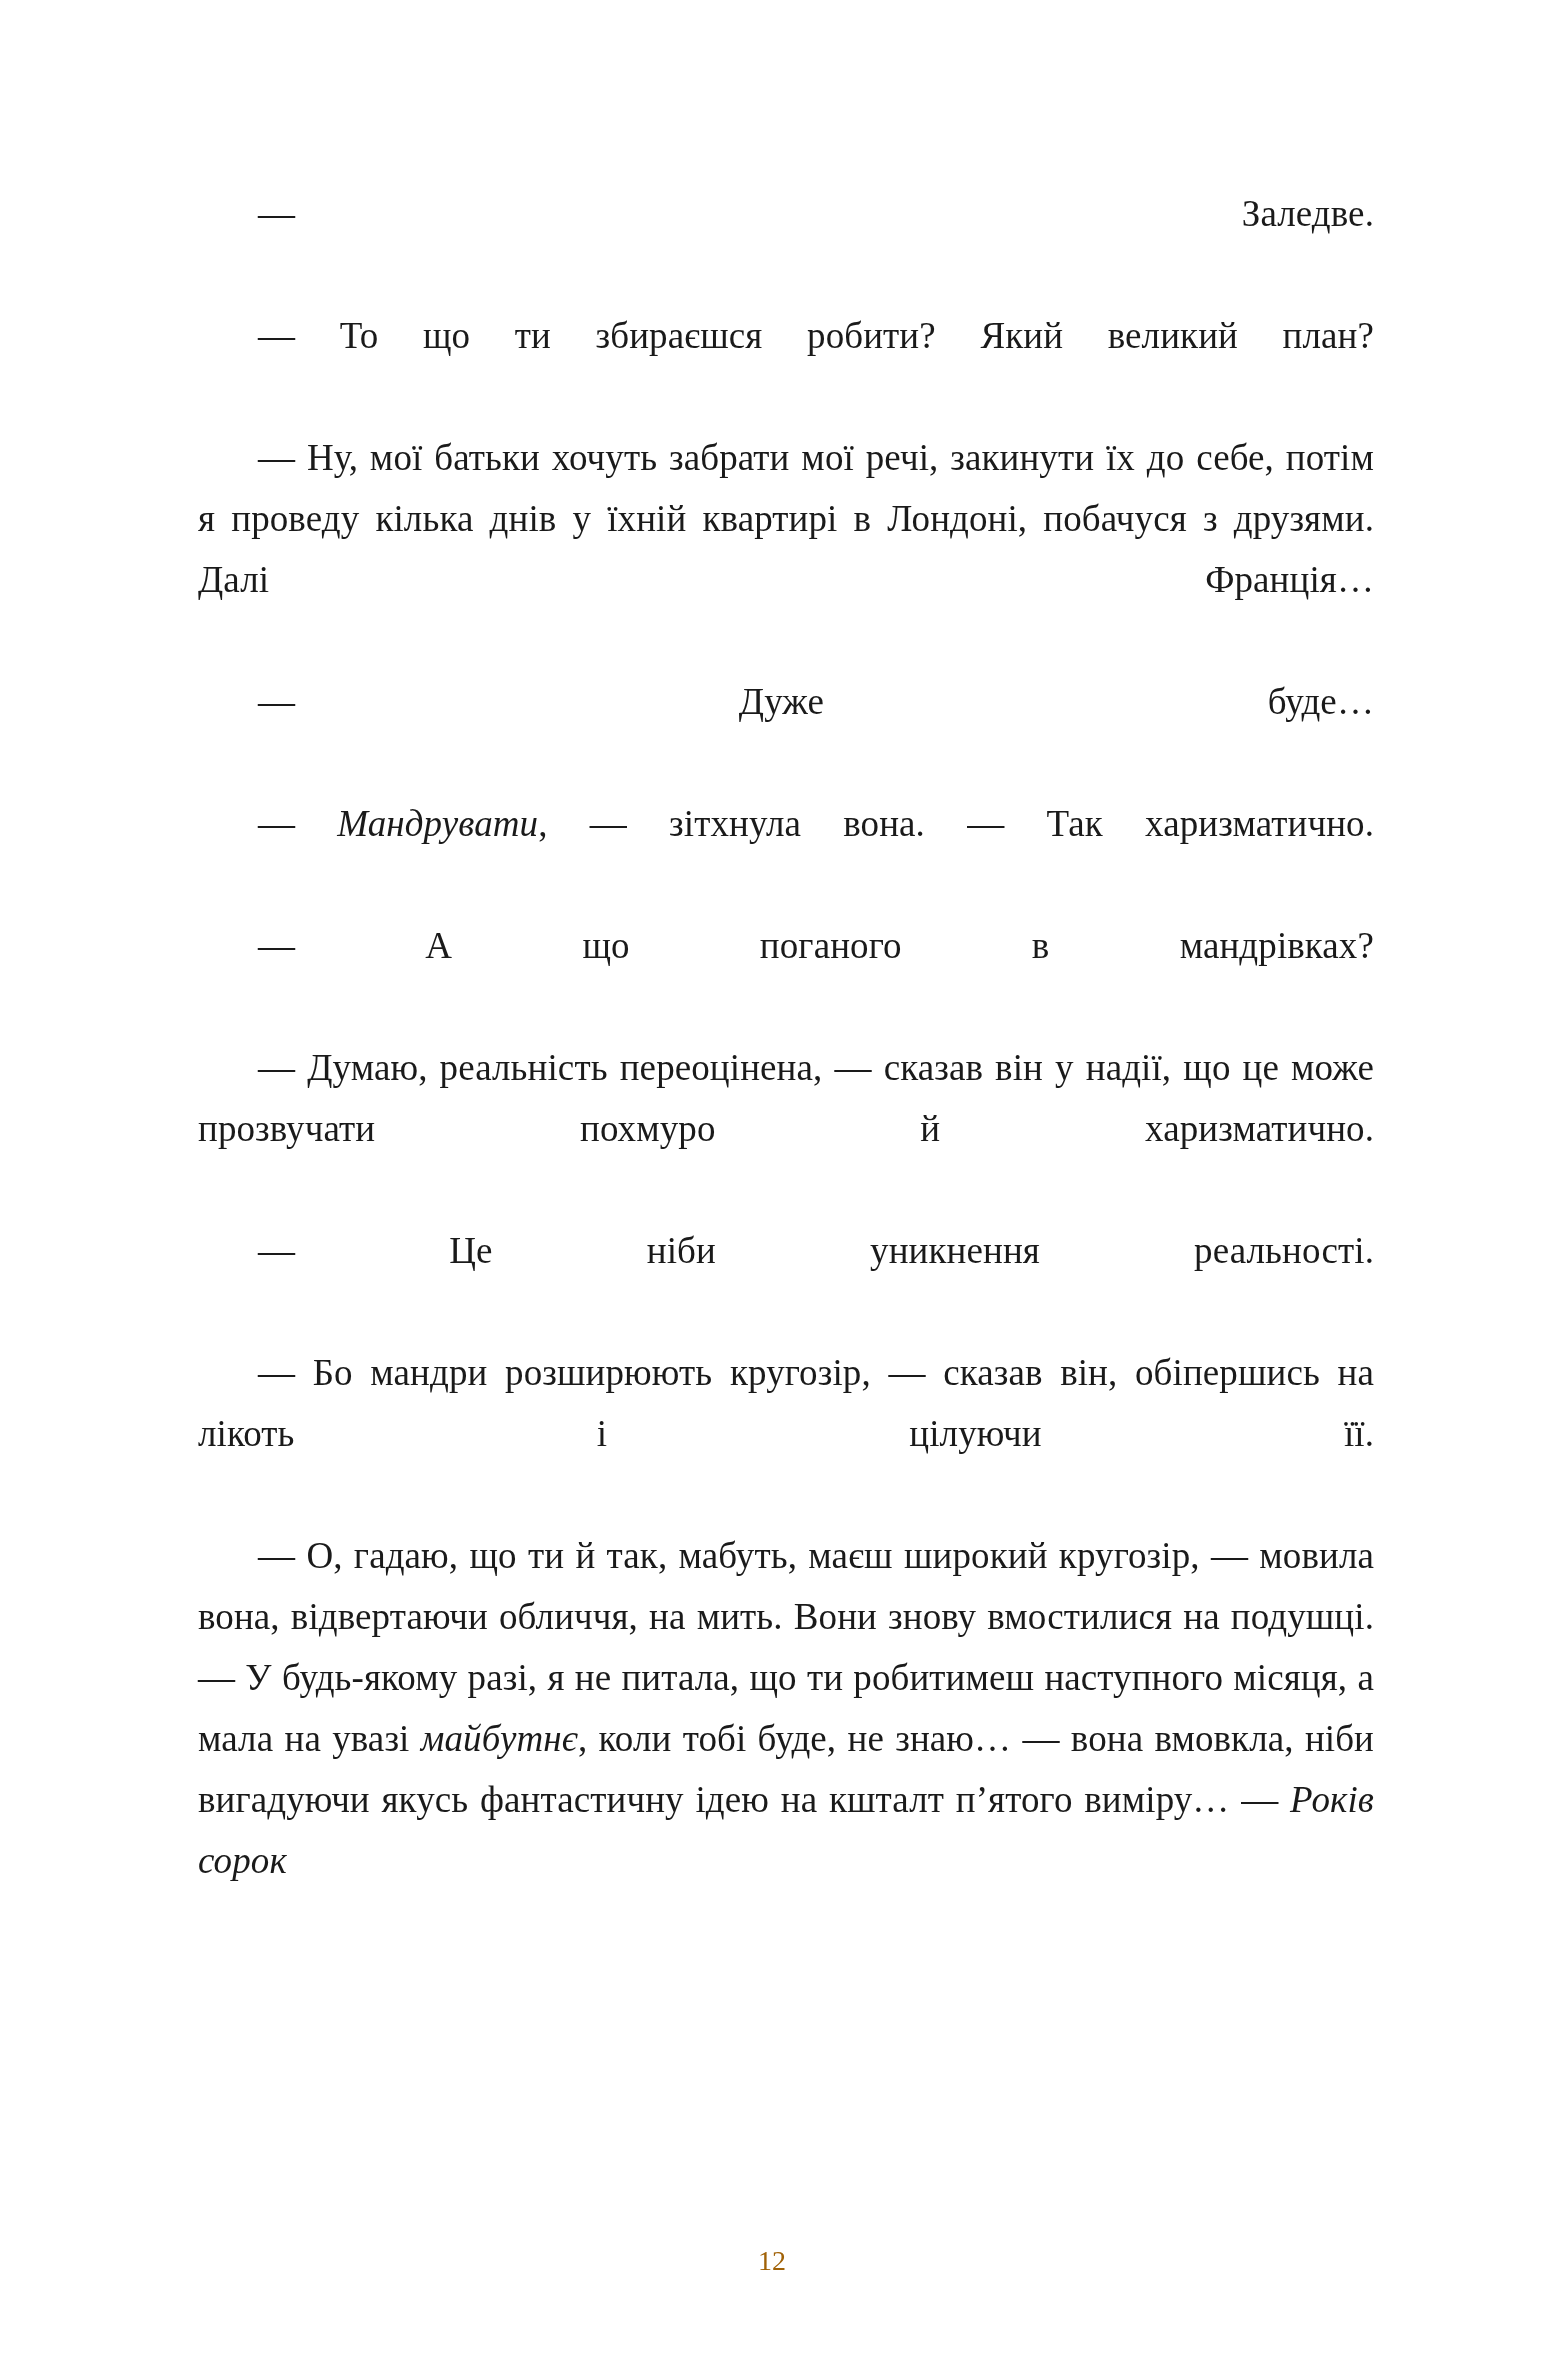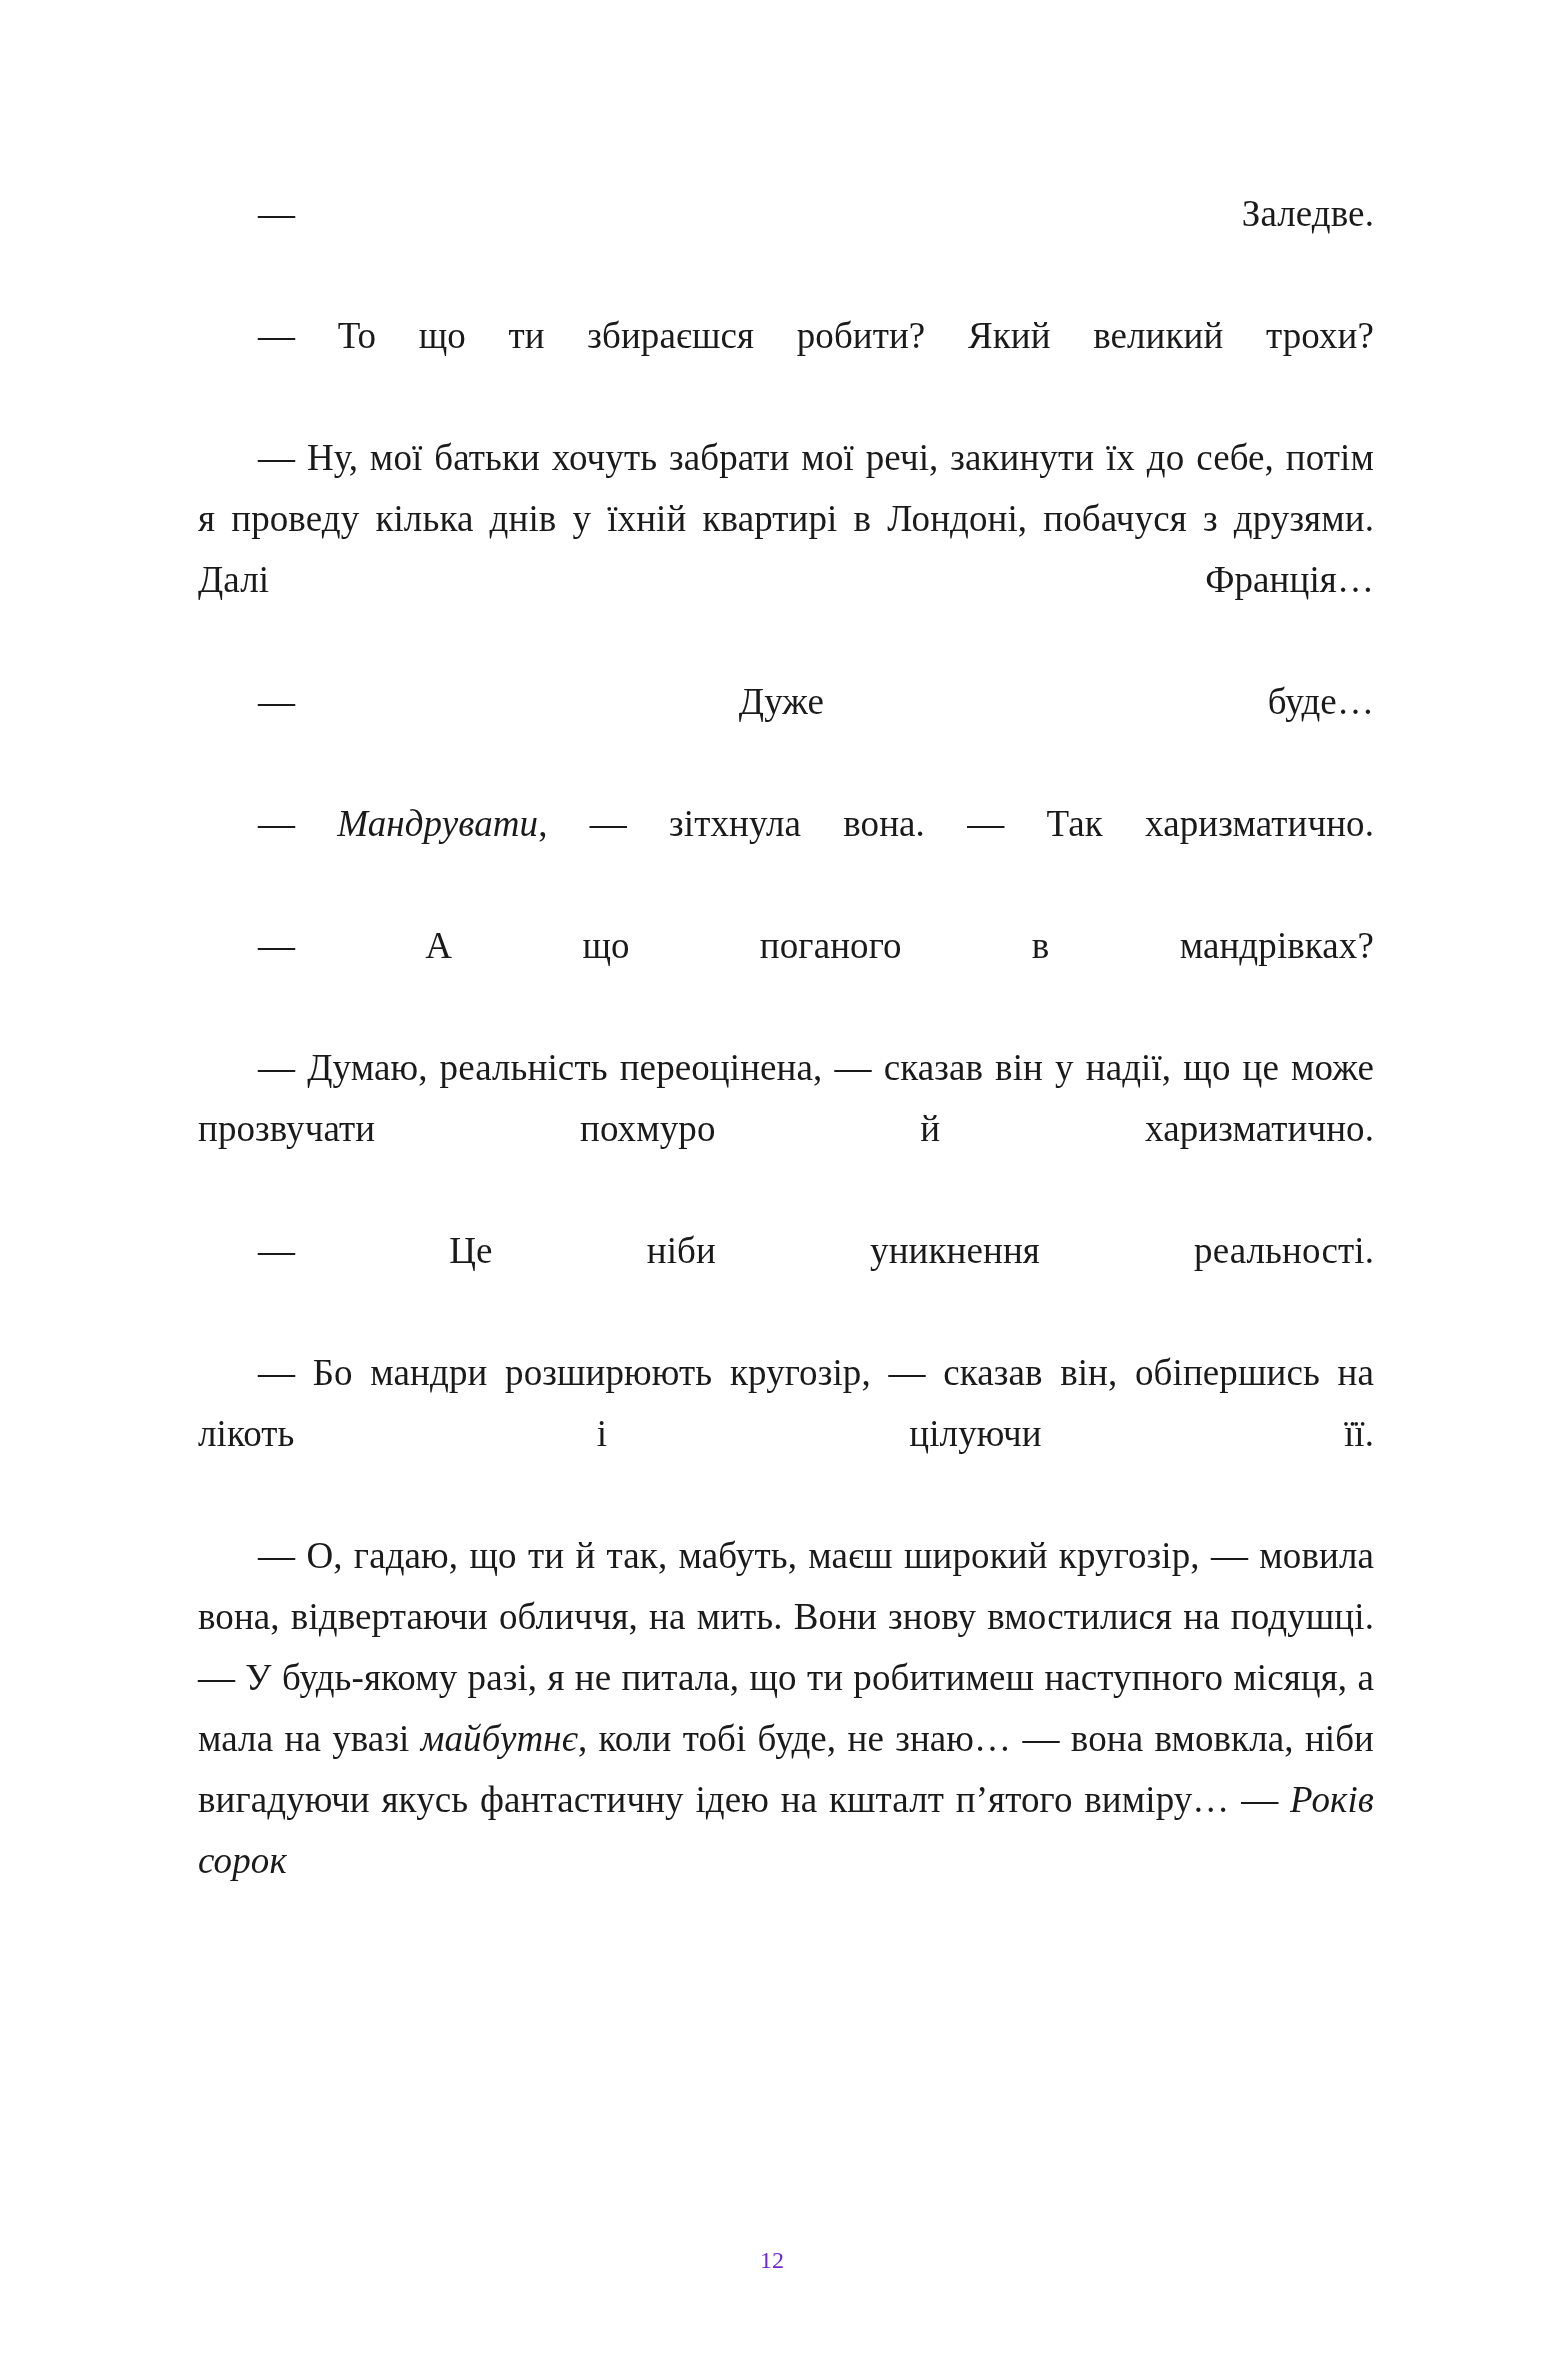--- a/index.html
+++ b/index.html
@@ -57,36 +57,36 @@
     font-style: italic;
     margin-top: 48px;
   }
 
   .page-number {
     position: absolute;
     left: 0;
     right: 0;
     top: 2246px;
     text-align: center;
-    font-size: 24px;
+    font-size: 28px;
     line-height: 29px;
-    color: #6d28d9;
+    color: #a16207;
     font-family: "Liberation Serif", "DejaVu Serif", serif;
   }
 </style>
 </head>
 <body>
 
 <div class="page">
 
   <div class="text-block">
 
     <p class="para">— Заледве.</p>
 
-    <p class="para">— То що ти збираєшся робити? Який великий трохи?</p>
+    <p class="para">— То що ти збираєшся робити? Який великий план?</p>
 
     <p class="para">— Ну, мої батьки хочуть забрати мої речі, закинути їх до себе, потім я проведу кілька днів у їхній квартирі в Лондоні, побачуся з друзями. Далі Франція…</p>
 
     <p class="para">— Дуже буде…</p>
 
 
     <p class="para"><span>— </span><em>Мандрувати</em><span>, — зітхнула вона. — Так харизматично.</span></p>
 
     <p class="para">— А що поганого в мандрівках?</p>
 

